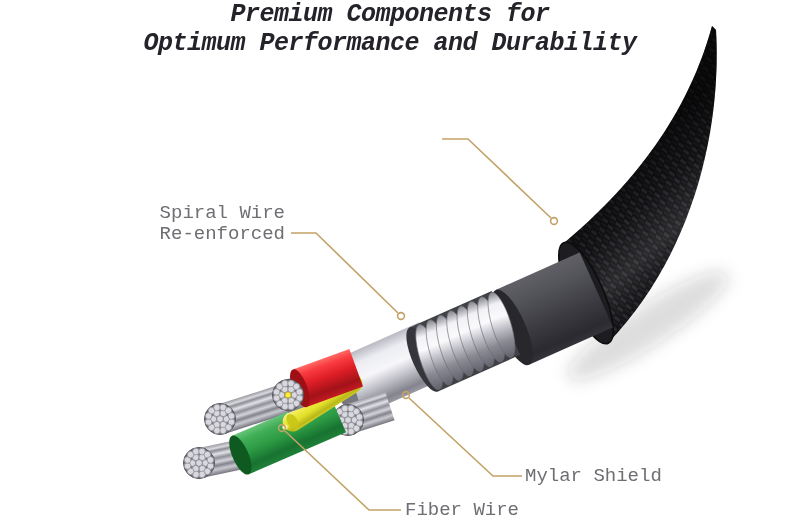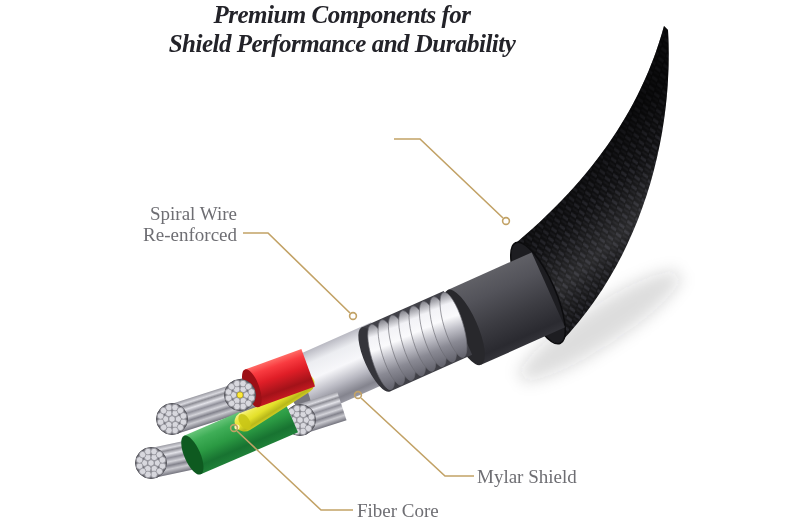--- a/index.html
+++ b/index.html
@@ -1,17 +1,17 @@
 <!DOCTYPE html>
 <html style="--title-color: #232329; --label-color: #6e6e73;"><head>
 <meta charset="utf-8">
 <style>
   html,body{margin:0;padding:0;background:#ffffff;}
   #stage{position:relative;width:697px;height:520px;background:#fff;overflow:hidden;
-         font-family:Liberation Serif, serif;}
+         font-family:Liberation Mono, monospace;margin-left:48px;}
   #title{position:absolute;top:0;left:0;width:684px;text-align:center;
          font-size:25px;line-height:29px;font-weight:bold;font-style:italic;
          letter-spacing:-0.5px;color:var(--title-color,#232329);}
   .callout{position:absolute;font-size:19px;line-height:21px;color:var(--label-color,#6e6e73);}
   #lbl-woven{top:128px;left:150px;width:240px;text-align:right;}
   #lbl-spiral{top:203px;left:60px;width:177px;text-align:right;}
   #lbl-mylar{top:466px;left:477px;}
   #lbl-fiber{top:500px;left:357px;}
   svg{position:absolute;top:0;left:0;}
 </style>
@@ -199,25 +199,25 @@
       <circle cx="353" cy="316" r="3.4"></circle>
       <path d="M361,398 L445,476 H474"></path>
       <circle cx="358" cy="395" r="3.4"></circle>
       <path d="M237,431 L321,510 H353"></path>
       <circle cx="234" cy="428" r="3.4"></circle>
     </g>
   </svg>
 
   <div id="title">
     <div>Premium Components for</div>
-    <div>Shield Performance and Durability</div>
+    <div>Optimum Performance and Durability</div>
   </div>
 
 
   <div class="callout" id="lbl-mylar">Mylar Shield</div>
 
   <div class="callout" id="lbl-spiral">
     <div>Spiral Wire</div>
     <div>Re-enforced</div>
   </div>
 
-  <div class="callout" id="lbl-fiber">Fiber Core</div>
+  <div class="callout" id="lbl-fiber">Fiber Wire</div>
 </div>
 
 </body></html>

